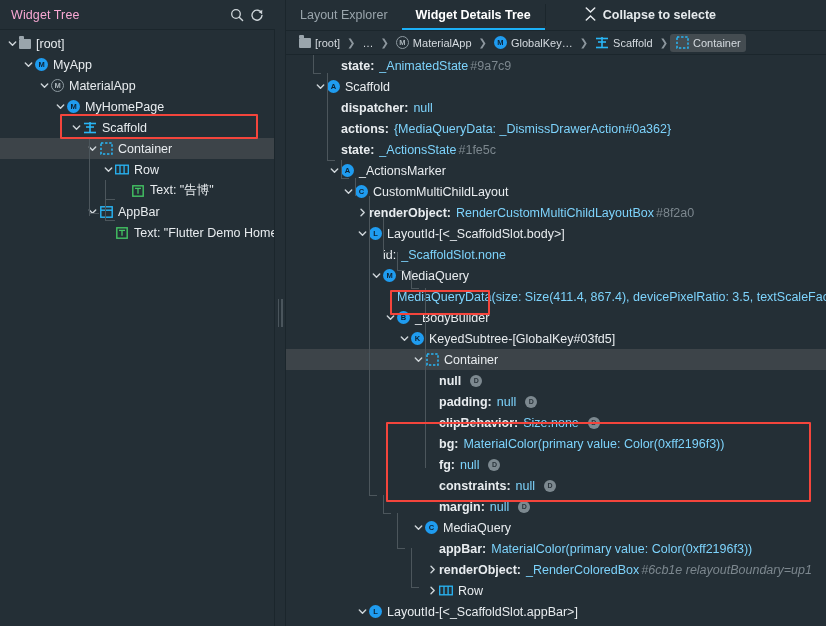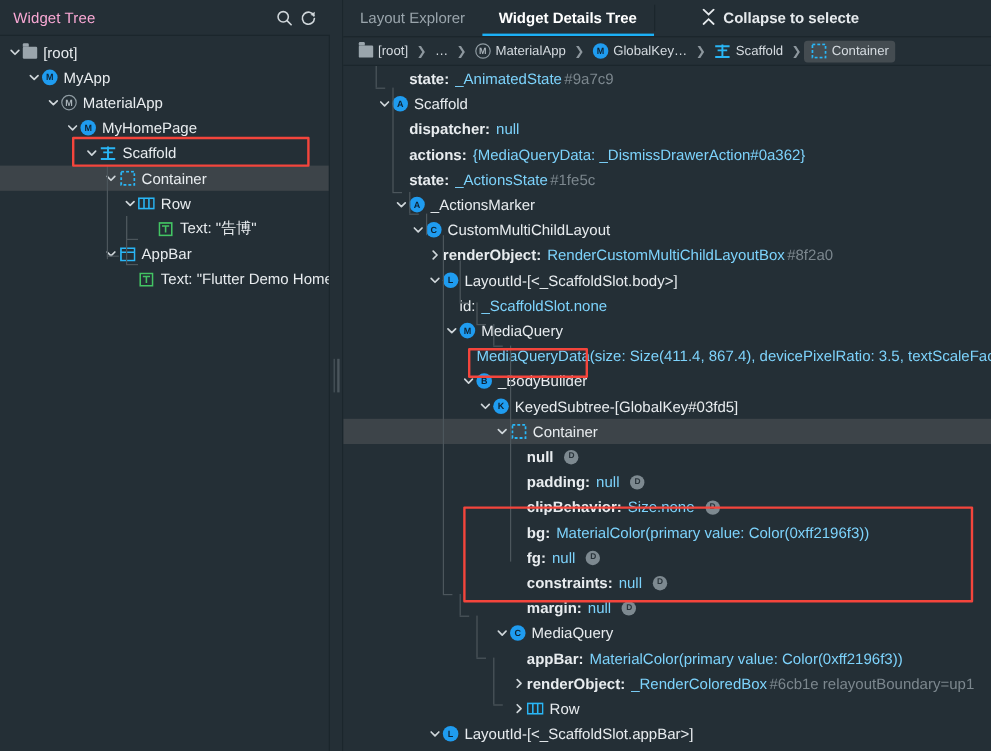--- a/index.html
+++ b/index.html
@@ -650,21 +650,21 @@
       <div class="dtrow">
         <span class="indent" style="width: 140px;"></span>
         <span class="arrow">
           <svg width="9" height="9" viewBox="0 0 9 9">
             <path d="M3 1.3 L6.2 4.5 L3 7.7" fill="none" stroke="#cfd6da" stroke-width="1.4" stroke-linecap="round" stroke-linejoin="round"></path>
           </svg>
         </span>
         <span class="label">
           <span class="name b">renderObject:</span>
           <span class="val">_RenderColoredBox</span>
-          <span class="hex" style="margin-left: -3px;">#6cb1e relayoutBoundary=up1</span>
+          <span class="hex" style="margin-left: -3px; font-style: italic;">#6cb1e relayoutBoundary=up1</span>
         </span>
       </div>
       <div class="dtrow">
         <span class="indent" style="width: 140px;"></span>
         <span class="arrow">
           <svg width="9" height="9" viewBox="0 0 9 9">
             <path d="M3 1.3 L6.2 4.5 L3 7.7" fill="none" stroke="#cfd6da" stroke-width="1.4" stroke-linecap="round" stroke-linejoin="round"></path>
           </svg>
         </span>
         <span class="label">

